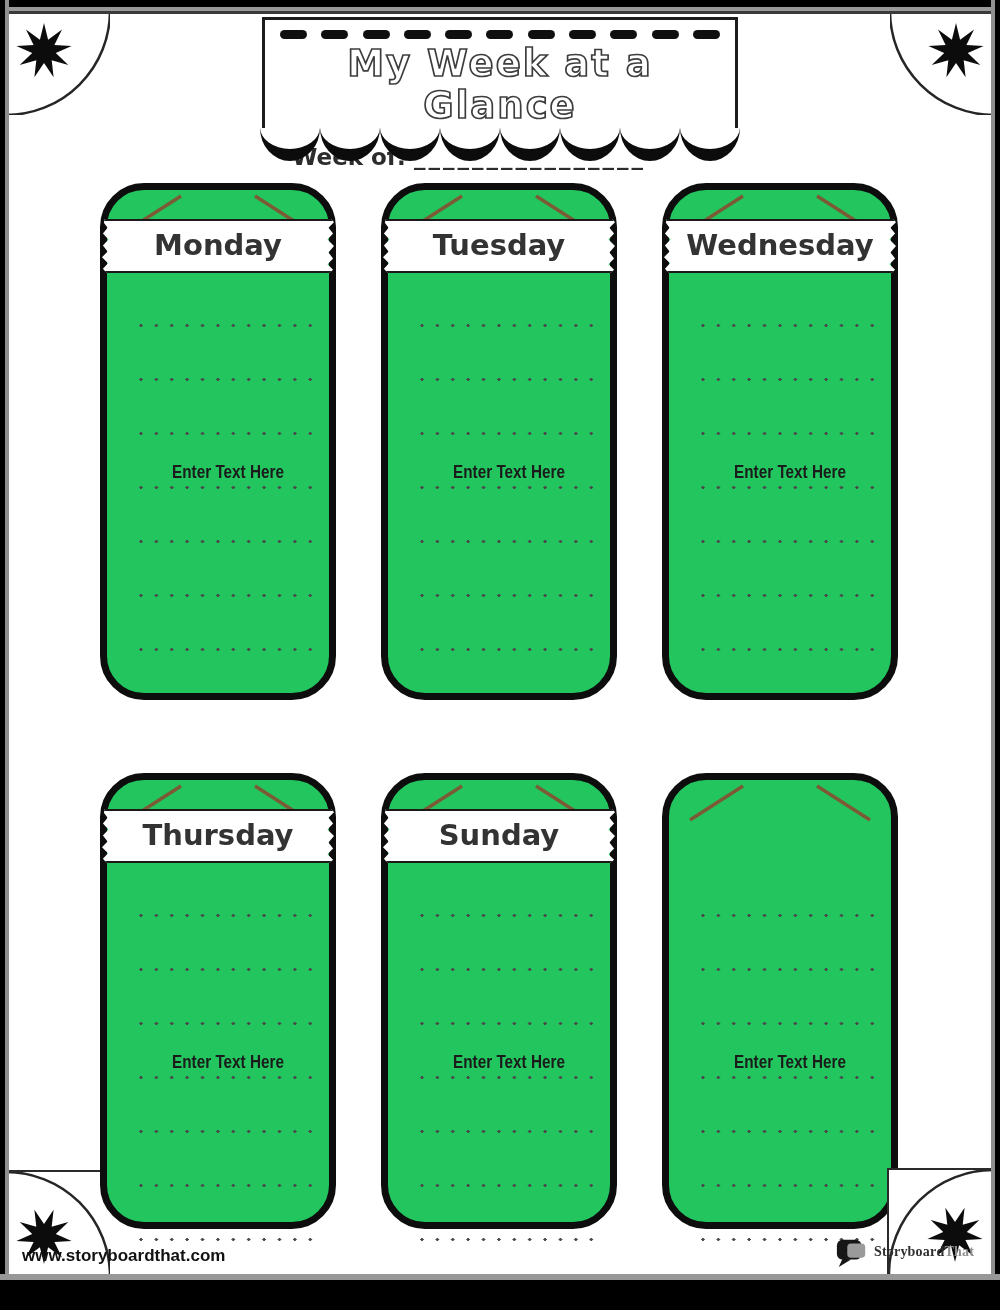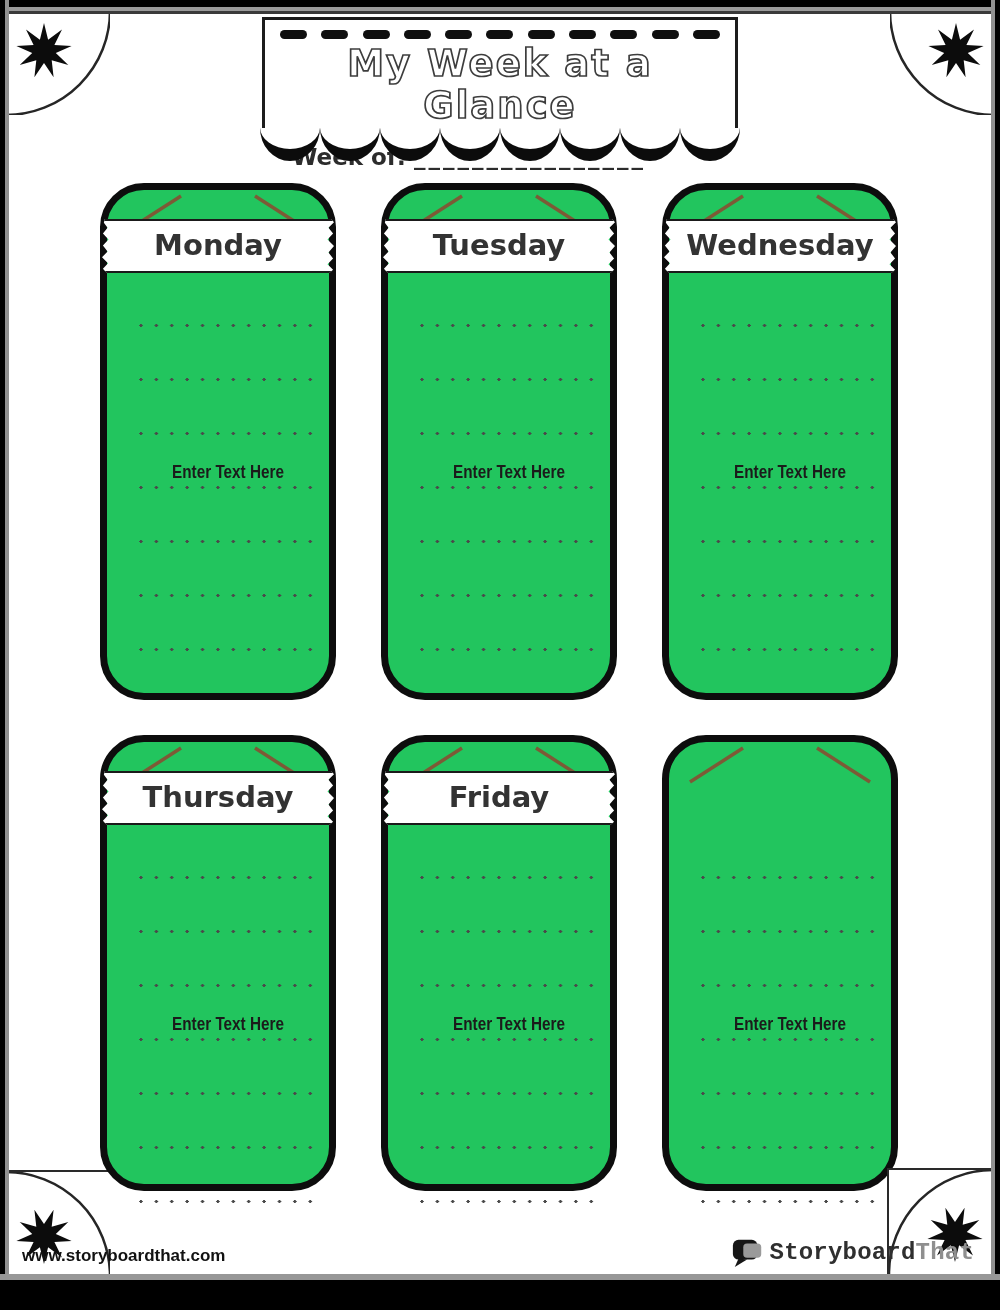--- a/index.html
+++ b/index.html
@@ -38,21 +38,21 @@
   .page-title{margin:4px 0 16px 0;text-align:center;font-size:37px;font-weight:700;letter-spacing:2px;
               color:#fff;-webkit-text-stroke:1.7px #3d3d3d;text-stroke:1.7px #3d3d3d;line-height:42px;}
   .week-of-row{margin:2px 0 0 27px;font-size:23px;font-weight:700;color:#2c2c2c;line-height:28px;white-space:nowrap;}
   .week-of-blank{letter-spacing:3px;font-weight:700;color:#2c2c2c;}
   .scallops{position:absolute;left:-2px;top:111px;width:480px;height:40px;}
 
   
   .day-card{position:absolute;width:236px;box-sizing:border-box;background:#22c55e;
             border:7px solid #0d0d0d;border-radius:44px;z-index:1;}
   .row1{top:183px;height:517px;}
-  .row2{top:735px;height:456px;}
+  .row2{top:773px;height:456px;}
   .col1{left:100px;} .col2{left:381px;} .col3{left:662px;}
 
   .strings{position:absolute;left:0px;top:4px;width:222px;height:40px;}
   .day-banner{position:absolute;left:-5px;right:-5px;top:29px;height:54px;box-sizing:border-box;
               background:#fff;border-top:2.5px solid #1a1a1a;border-bottom:2.5px solid #1a1a1a;
               clip-path:polygon(1.2% 0%,98.8% 0%,100% 6%,97.6% 16%,99.6% 27%,97.2% 38%,100% 50%,
                 97.6% 62%,99.6% 73%,97.2% 84%,99.6% 94%,98% 100%,2% 100%,0.4% 92%,2.6% 82%,0% 71%,
                 2.4% 60%,0.4% 49%,2.8% 38%,0.4% 27%,2.4% 16%,0.8% 7%);
               text-align:center;}
   .day-label{display:block;line-height:49px;font-size:29px;font-weight:700;color:#333;
@@ -63,21 +63,21 @@
            background-image:radial-gradient(circle at 2px 2.5px,#4a4a4a 1.5px,rgba(0,0,0,0) 1.7px);
            background-size:15.4px 5px;background-repeat:repeat-x;}
   .placeholder{position:absolute;left:0;right:0;bottom:7px;text-align:center;
                font-family:"Liberation Sans",sans-serif;font-weight:700;font-size:18px;color:#1b1b1b;
                transform:scaleX(0.85);}
 
   
   .site-url{position:absolute;left:22px;top:1246px;z-index:10;font-family:"Liberation Sans",sans-serif;
             font-size:17px;font-weight:700;color:#111;}
   .logo{position:absolute;right:26px;top:1234px;z-index:10;display:flex;align-items:center;gap:5px;}
-  .logo-text{font-family:Liberation Mono, monospace;font-size:24px;font-weight:600;letter-spacing:0.2px;}
+  .logo-text{font-family:Liberation Serif, serif;font-size:14px;font-weight:600;letter-spacing:0.2px;}
   .logo-dark{color:#2f2f2f;}
   .logo-gray{color:#8f8f8f;}
 </style>
 </head>
 <body>
 
 <div class="page">
 
   <div class="header-banner">
     <div class="banner-body">
@@ -241,21 +241,21 @@
         </div>
     </div>
   </div>
 
   <div class="day-card row2 col2">
     <svg class="strings" viewBox="0 0 222 40">
       <line x1="74" y1="2" x2="21" y2="36" stroke="#7d5a36" stroke-width="3.5"></line>
       <line x1="148" y1="2" x2="201" y2="36" stroke="#7d5a36" stroke-width="3.5"></line>
     </svg>
     <div class="day-banner">
-      <span class="day-label">Friday</span>
+      <span class="day-label">Sunday</span>
     </div>
     <div class="lines">
       <div class="line-row">
           <div class="dotline"></div>
         </div>
       <div class="line-row">
           <div class="dotline"></div>
         </div>
       <div class="line-row">
           <div class="dotline"></div>

